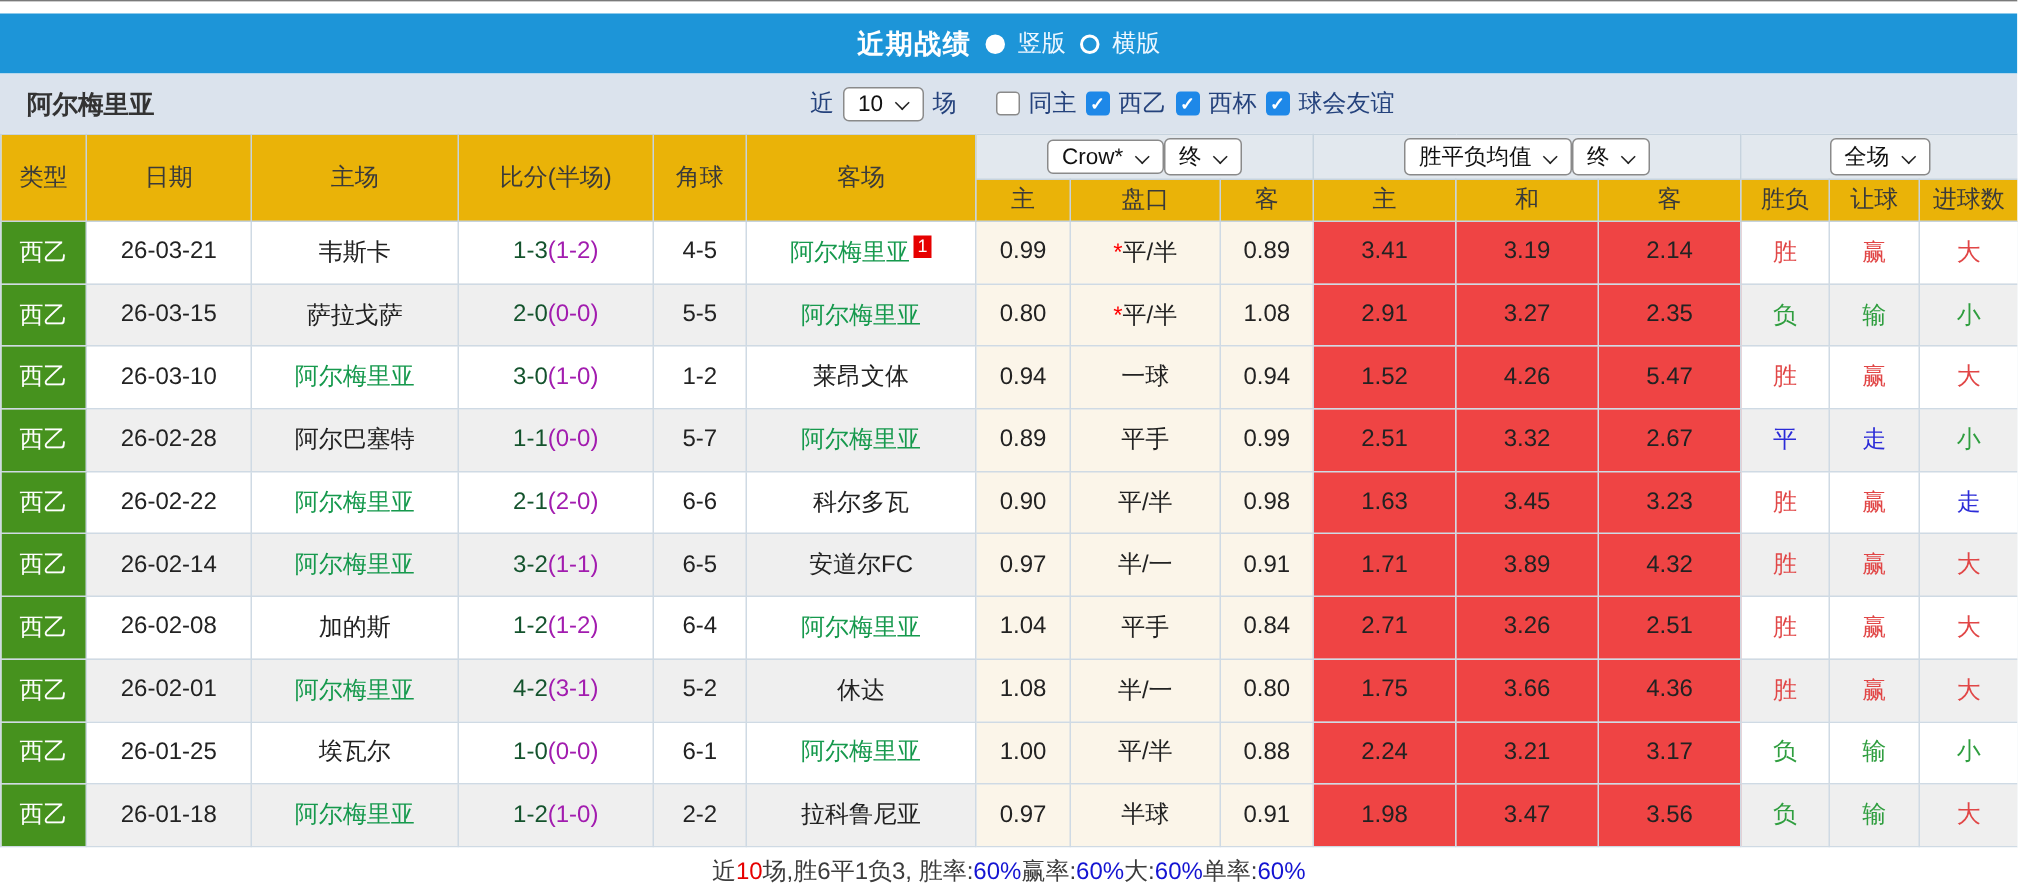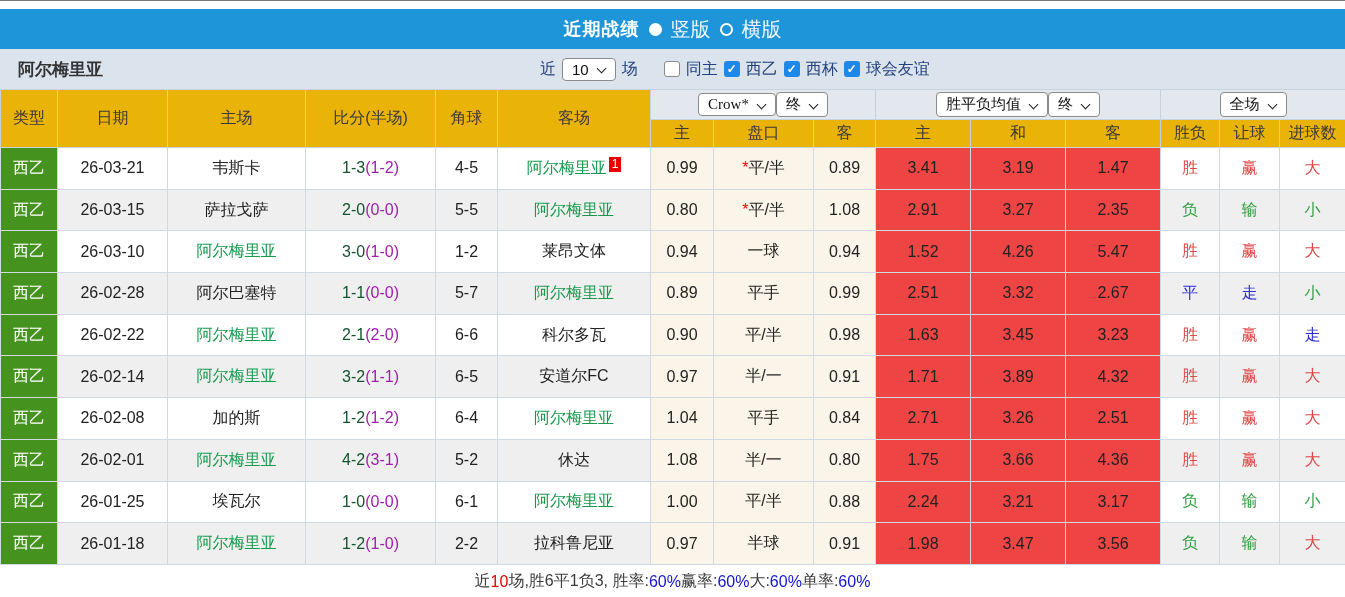--- a/index.html
+++ b/index.html
@@ -5,41 +5,41 @@
   * { box-sizing: border-box; margin: 0; padding: 0; }
   body { background:#fff; font-family:"Liberation Sans", sans-serif; }
   .page { width:1345px; height:597px; background:#fff; overflow:hidden; border-top:1px solid #7a7a7a; }
   .top-strip { height:8px; background:#fff; }
 
   
   .topbar { height:40px; background:#1d95d8; display:flex; align-items:center; justify-content:center; gap:9px; }
   .topbar-title { color:#fff; font-weight:bold; font-size:18px; letter-spacing:1px; }
   .radio { width:13px; height:13px; border:2px solid #fff; border-radius:50%; display:inline-block; cursor:pointer; }
   .radio.sel { background:#fff; }
-  .opt-label { color:#eef7ff; font-size:20px; cursor:pointer; }
+  .opt-label { color:#eef7ff; font-size:16px; cursor:pointer; }
 
   
   .filterbar { height:40px; background:#dbe3ed; position:relative; }
   .team-name { position:absolute; left:18px; top:0; height:40px; display:flex; align-items:center; font-weight:bold; font-size:17px; color:#333; }
   .filters { position:absolute; left:540px; top:0; height:40px; display:flex; align-items:center; gap:6px; color:#24427c; font-size:16px; }
   .select { display:inline-flex; align-items:center; gap:8px; background:#fff; border:1px solid #8a8a8a; border-radius:4px; padding:2px 9px; font-size:15px; color:#111; cursor:pointer; white-space:nowrap; }
   .chev { width:9px; height:8px; position:relative; display:inline-block; }
   .chev::before { content:''; position:absolute; left:1px; top:0; width:6px; height:6px; border-right:1.7px solid #222; border-bottom:1.7px solid #222; transform:rotate(45deg); }
   .cb { width:16px; height:16px; border-radius:3px; display:inline-flex; align-items:center; justify-content:center; cursor:pointer; flex:none; }
   .cb.on { background:#1e88e8; color:#fff; font-size:12px; font-weight:bold; line-height:1; }
   .cb.off { background:#fff; border:1.5px solid #8a8a8a; }
   .cb-label { cursor:pointer; }
   .gap { width:14px; }
 
   
   table { width:1345px; table-layout:fixed; border-collapse:collapse; }
   th { background:#eab308; font-weight:normal; color:#3a3a3a; font-size:16px; border:1px solid #c6d3de; }
   thead tr.h1 { height:30px; } thead tr.h2 { height:28px; }
   th.group-th { background:#e2e8ee; }
-  .group-selects { display:flex; align-items:center; justify-content:center; gap:0;font-family:Liberation Serif, serif; }
+  .group-selects { display:flex; align-items:center; justify-content:center; gap:0; }
   td { text-align:center; font-size:16px; color:#222; border:1px solid #cfdae4; }
   tbody tr { height:41.7px; }
   .type-cell { background:#46921e; color:#fff; }
   tbody tr:nth-child(even) .col-plain { background:#efefef; }
   tbody tr:nth-child(odd)  .col-plain { background:#fff; }
   .col-odd { background:#fbf5e9; }
   .col-avg { background:#ef4444; }
   .green-team { color:#16994d; cursor:pointer; }
   .score-main { color:#14532d; cursor:pointer; }
   .score-half { color:#a21caf; }
@@ -163,21 +163,21 @@
           <td class="col-plain">26-03-21</td>
           <td class="col-plain"><span>韦斯卡</span></td>
           <td class="col-plain"><span class="score-main">1-3</span><span class="score-half">(1-2)</span></td>
           <td class="col-plain">4-5</td>
           <td class="col-plain"><span class="green-team">阿尔梅里亚</span><span class="badge">1</span></td>
           <td class="col-odd">0.99</td>
           <td class="col-odd"><span class="star">*</span><span>平/半</span></td>
           <td class="col-odd">0.89</td>
           <td class="col-avg">3.41</td>
           <td class="col-avg">3.19</td>
-          <td class="col-avg">1.47</td>
+          <td class="col-avg">2.14</td>
           <td class="col-plain res-red">胜</td>
           <td class="col-plain res-red">赢</td>
           <td class="col-plain res-red">大</td>
         </tr>
         <tr>
           <td class="type-cell">西乙</td>
           <td class="col-plain">26-03-15</td>
           <td class="col-plain"><span>萨拉戈萨</span></td>
           <td class="col-plain"><span class="score-main">2-0</span><span class="score-half">(0-0)</span></td>
           <td class="col-plain">5-5</td>

